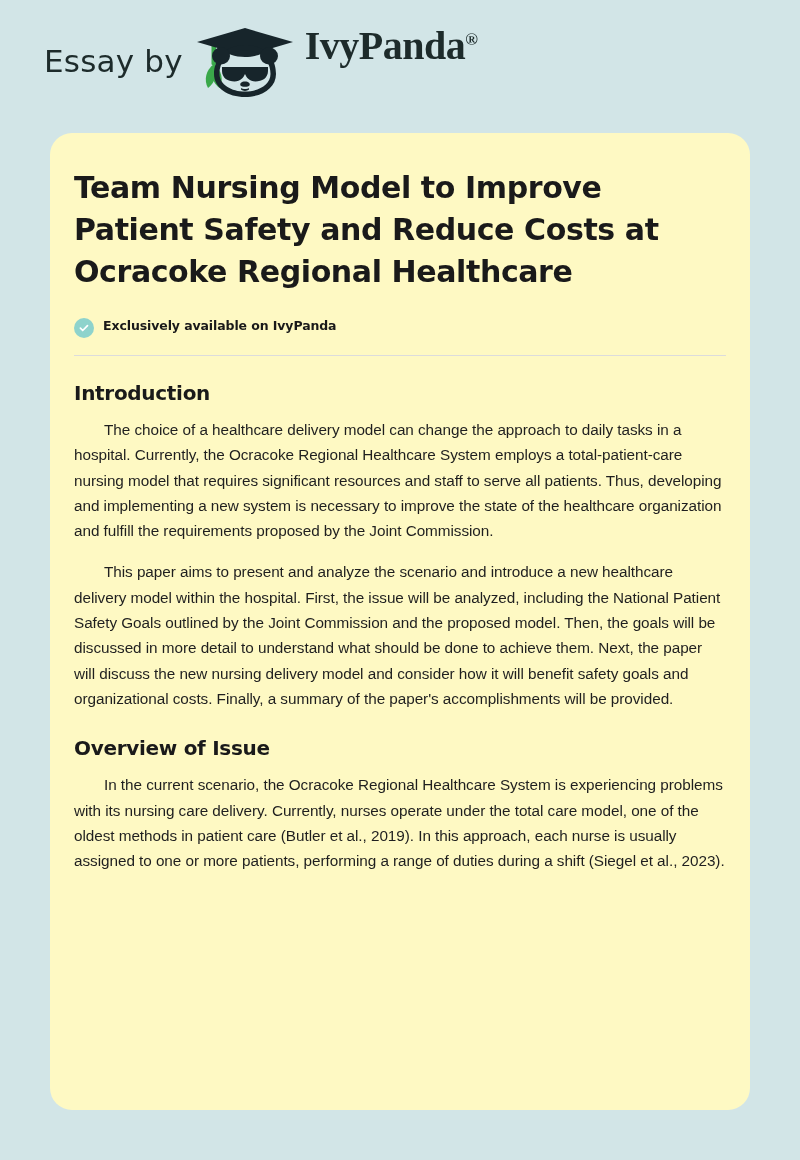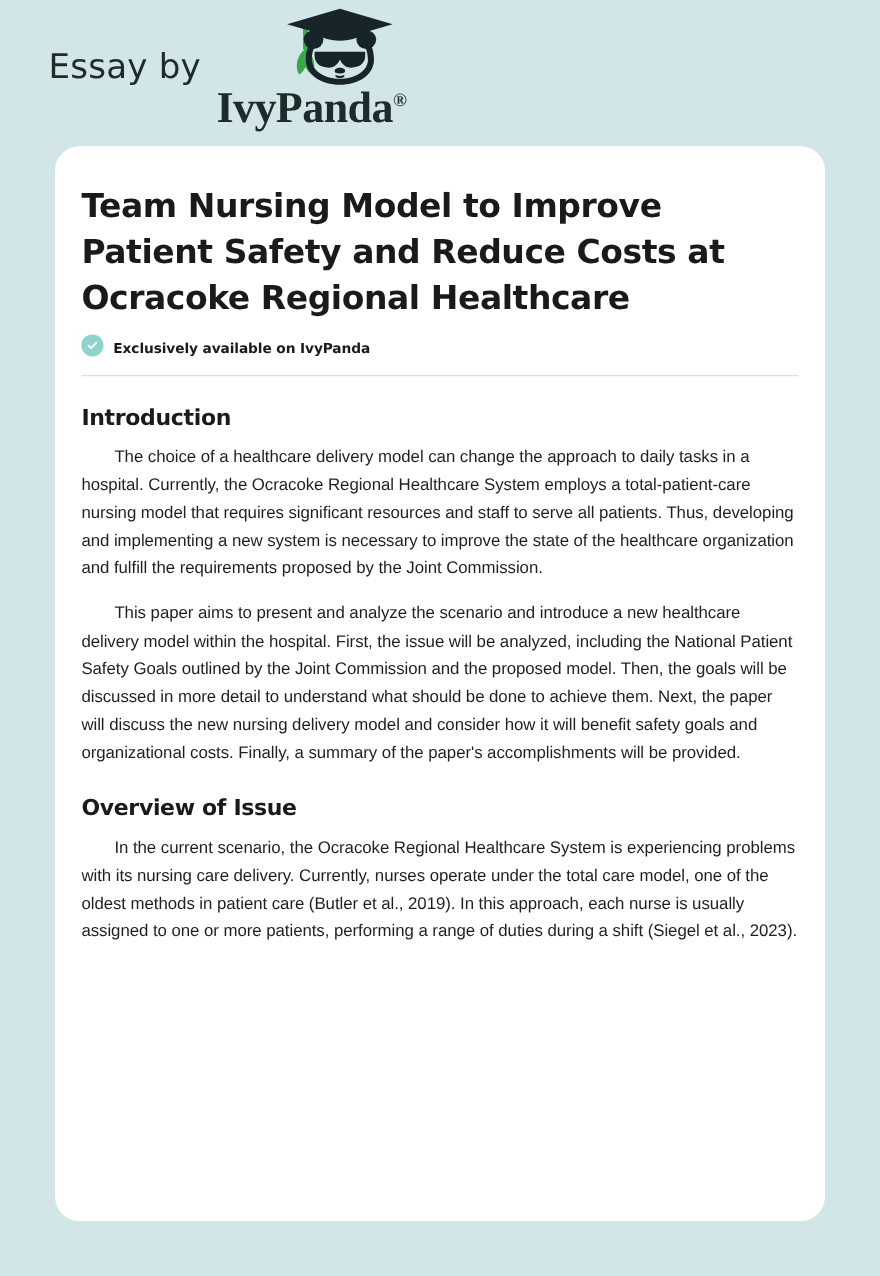--- a/index.html
+++ b/index.html
@@ -27,22 +27,21 @@
     font-family: "DejaVu Sans", sans-serif;
     font-size: 31px;
     font-weight: 400;
     color: #1d2b2b;
     letter-spacing: .2px;
     line-height: 1;
     margin-right: 14px;
   }
   .brand-logo-wrap {
     display: flex;
-    align-items: flex-end;
-    flex-direction: column;
+    align-items: flex-start;
   }
   .panda-mark {
     width: 102px;
     height: 72px;
     display: block;
     margin-right: 6px;
   }
   .brand-word {
     font-family: "Liberation Serif", serif;
     font-weight: 700;
@@ -60,21 +59,21 @@
     font-weight: 700;
   }
 
   
   .paper {
     position: absolute;
     left: 50px;
     top: 133px;
     width: 700px;
     height: 977px;
-    background: #ffffff;
+    background: #fef9c3;
     border-radius: 22px;
     box-sizing: border-box;
     padding: 0 24px;
     overflow: hidden;
   }
   .paper-inner {
     padding: 34px 0 0 0;
   }
 
   .doc-title {
@@ -83,22 +82,22 @@
     line-height: 42px;
     font-weight: 700;
     color: #1a1a1a;
     margin: 0 0 0 0;
     letter-spacing: -0.4px;
     max-width: 640px;
   }
 
   .excl-row {
     display: flex;
-    align-items: flex-end;
-    margin-top: 11px;
+    align-items: flex-start;
+    margin-top: 25px;
   }
   .check-badge {
     width: 20px;
     height: 20px;
     border-radius: 50%;
     background: #8ed3cc;
     display: inline-flex;
     align-items: center;
     justify-content: center;
     flex: 0 0 auto;

